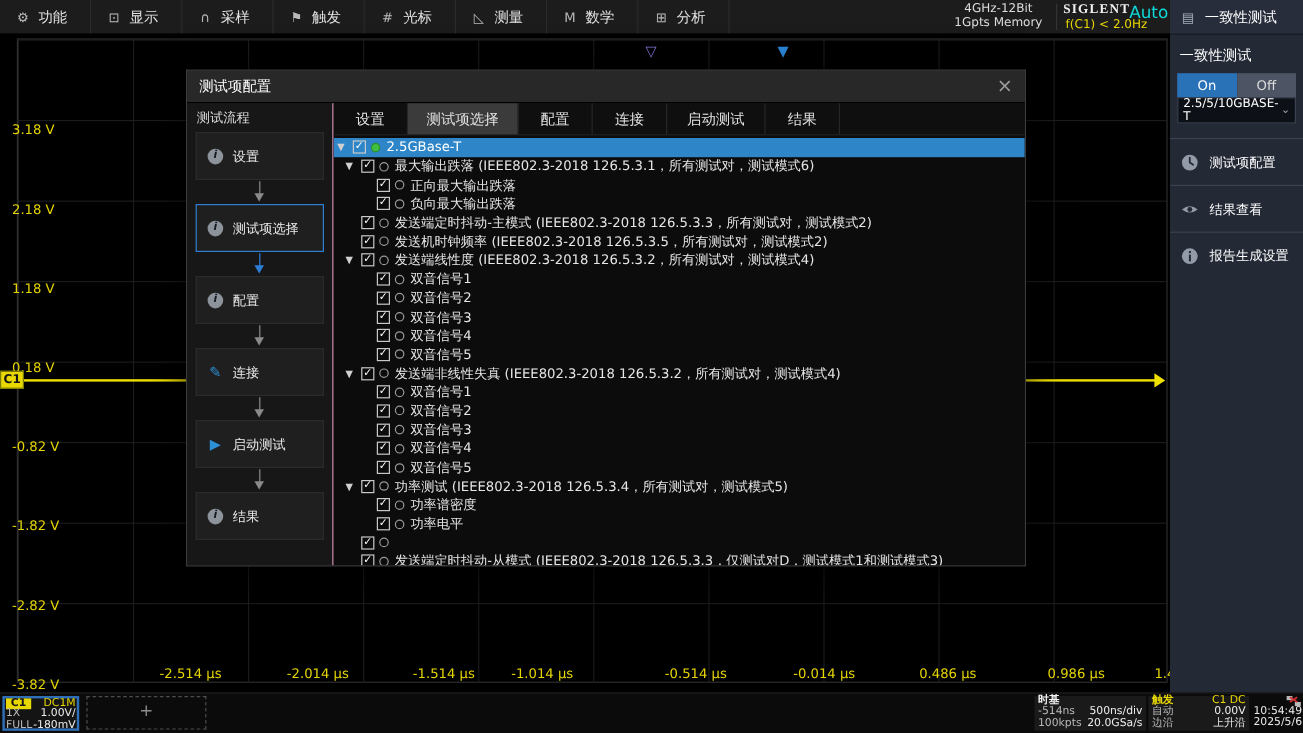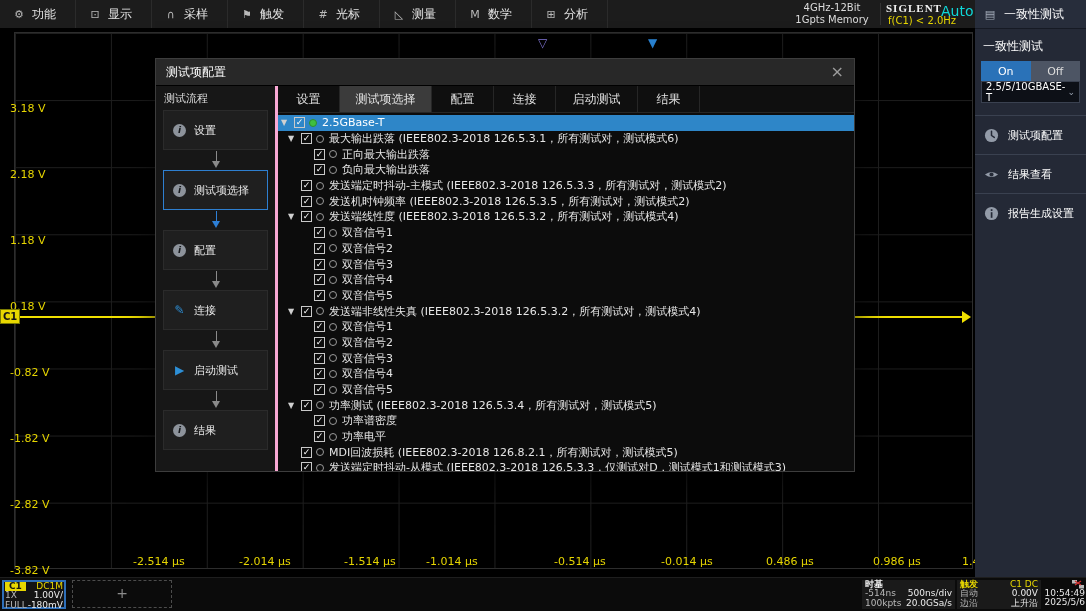--- a/index.html
+++ b/index.html
@@ -38,21 +38,21 @@
   .trig{position:absolute;top:9px;font-size:12px;line-height:12px;}
   .trig.hollow{left:538px;color:#8579dd;}
   .trig.solid{left:648px;color:#2a86d8;}
   
   .dialog{position:absolute;left:155px;top:58px;width:700px;height:414px;background:#131313;border:1px solid #3d3d3d;
           box-sizing:border-box;box-shadow:0 8px 30px rgba(0,0,0,.7);display:flex;flex-direction:column;z-index:5;}
   .dlg-title{height:26px;flex:0 0 26px;background:#282828;border-bottom:1px solid #000;display:flex;align-items:center;
              padding:0 10px;color:#fff;font-size:12px;}
   .dlg-close{margin-left:auto;color:#9c9c9c;font-size:16px;line-height:16px;cursor:default;}
   .dlg-body{flex:1;display:flex;min-height:0;}
-  .flow{width:122px;flex:0 0 122px;background:#171717;border-right:3px solid #f9a8d4;box-sizing:border-box;padding-top:3px;}
+  .flow{width:122px;flex:0 0 122px;background:#171717;border-right:1px solid #f9a8d4;box-sizing:border-box;padding-top:3px;}
   .flow-title{color:#dedede;font-size:11px;padding:2px 8px 4px;}
   .step{height:40px;margin:0 7px;background:#1f1f1f;border:1px solid #2b2b2b;box-sizing:border-box;display:flex;
         align-items:center;gap:8px;padding-left:9px;color:#eaeaea;font-size:11px;}
   .step.active{border-color:#2e7fd0;}
   .info-ic{width:13px;height:13px;flex:0 0 13px;border-radius:50%;background:#8d939b;color:#15181c;font-size:9px;
            font-weight:bold;display:flex;align-items:center;justify-content:center;font-style:italic;}
   .glyph-ic{color:#2d8fd6;font-size:12px;width:13px;text-align:center;}
   .flow-arrow{height:20px;position:relative;}
   .flow-arrow::before{content:"";position:absolute;left:60px;top:1px;width:1px;height:11px;background:#8a8a8a;}
   .flow-arrow::after{content:"";position:absolute;left:56px;top:11px;border:4px solid transparent;border-top:7px solid #8a8a8a;}
@@ -394,21 +394,20 @@
             <span class="arrow">▼</span>
             <span class="cb">✓</span>
             <span class="st"></span>
             <span class="lbl">功率电平</span>
           </div>
 
           <div class="trow lvl1">
             <span class="arrow">▼</span>
             <span class="cb">✓</span>
             <span class="st"></span>
-            <span class="lbl">MDI回波损耗 (IEEE802.3-2018 126.8.2.1，所有测试对，测试模式5)</span>
           </div>
 
           <div class="trow lvl1">
             <span class="arrow">▼</span>
             <span class="cb">✓</span>
             <span class="st"></span>
             <span class="lbl">发送端定时抖动-从模式 (IEEE802.3-2018 126.5.3.3，仅测试对D，测试模式1和测试模式3)</span>
           </div>
         </div>
     </div>

